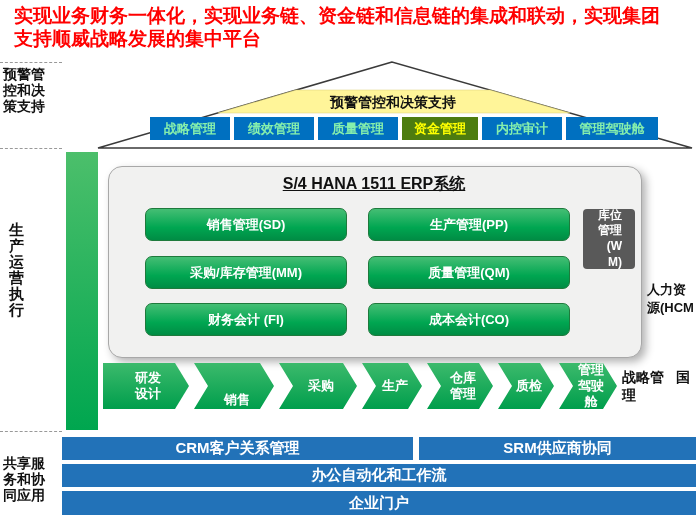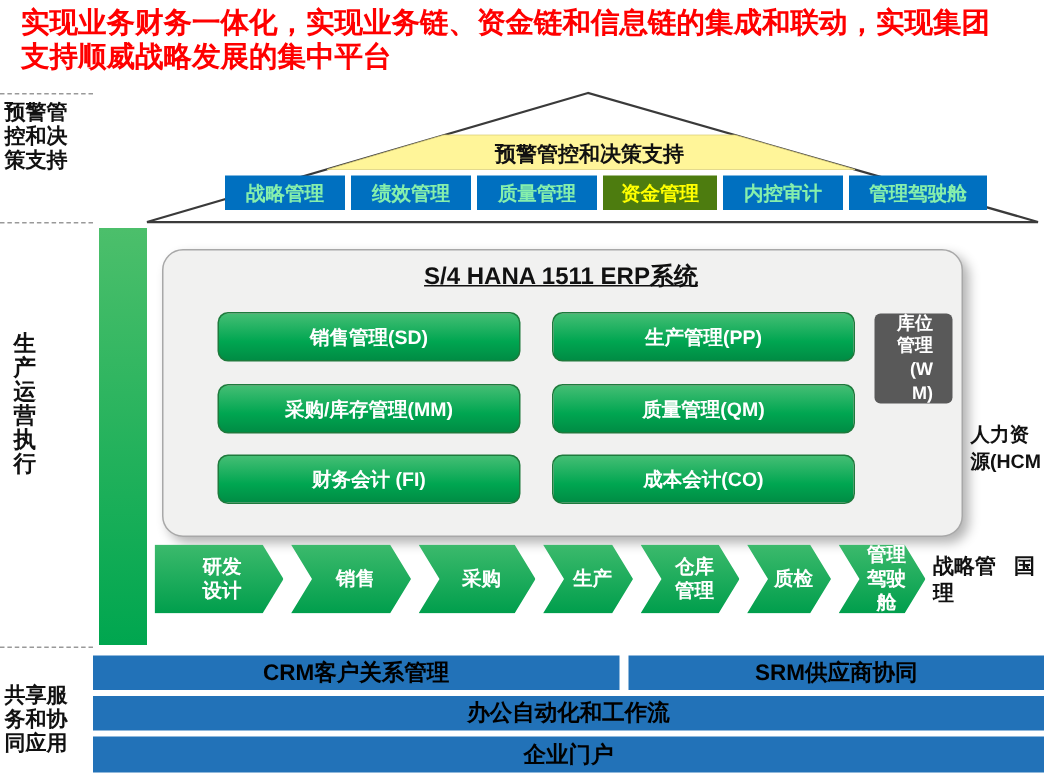--- a/index.html
+++ b/index.html
@@ -50,27 +50,27 @@
         word-break:break-all;line-height:1.35;}
   .gts{top:190px;} .hcm{top:281px;}
   
   .chev-row{position:absolute;left:103px;top:363px;display:flex;gap:5px;align-items:center;height:46px;}
   .chev{height:46px;background:linear-gradient(180deg,#3CBA6C,#009E4C);
         clip-path:polygon(0 0,calc(100% - 14px) 0,100% 50%,calc(100% - 14px) 100%,0 100%,14px 50%);
         display:flex;align-items:center;justify-content:center;
         color:#fff;font-weight:bold;font-size:13px;padding-left:6px;box-sizing:border-box;}
   .chev.first{clip-path:polygon(0 0,calc(100% - 14px) 0,100% 50%,calc(100% - 14px) 100%,0 100%);padding-left:4px;}
   .chev.two span{display:block;width:30px;word-break:break-all;text-align:center;line-height:1.25;}
-  .c0{width:86px;} .c1{width:80px;} .c2{width:78px;} .c3{width:66px;}
+  .c0{width:86px;} .c1{width:80px;align-items:flex-end;} .c2{width:78px;} .c3{width:66px;}
   .c4{width:60px;} .c5{width:56px;align-items:center;} .c6{width:58px;}
   .extra{position:absolute;top:368px;color:#111;font-size:14px;font-weight:600;
          word-break:break-all;line-height:1.3;}
   .e0{left:622px;width:44px;} .e1{left:676px;width:18px;}
   
-  .bar{position:absolute;background:#2272B8;color:#000000;font-size:15px;font-weight:bold;
+  .bar{position:absolute;background:#2272B8;color:#ffffff;font-size:15px;font-weight:bold;
        display:flex;align-items:center;justify-content:center;height:23px;}
   .crm{left:62px;top:437px;width:351px;}
   .srm{left:419px;top:437px;width:277px;}
   .oa{left:62px;top:464px;width:634px;}
   .portal{left:62px;top:491px;width:634px;height:24px;}
 </style>
 </head>
 <body>
 
 <div id="canvas">

